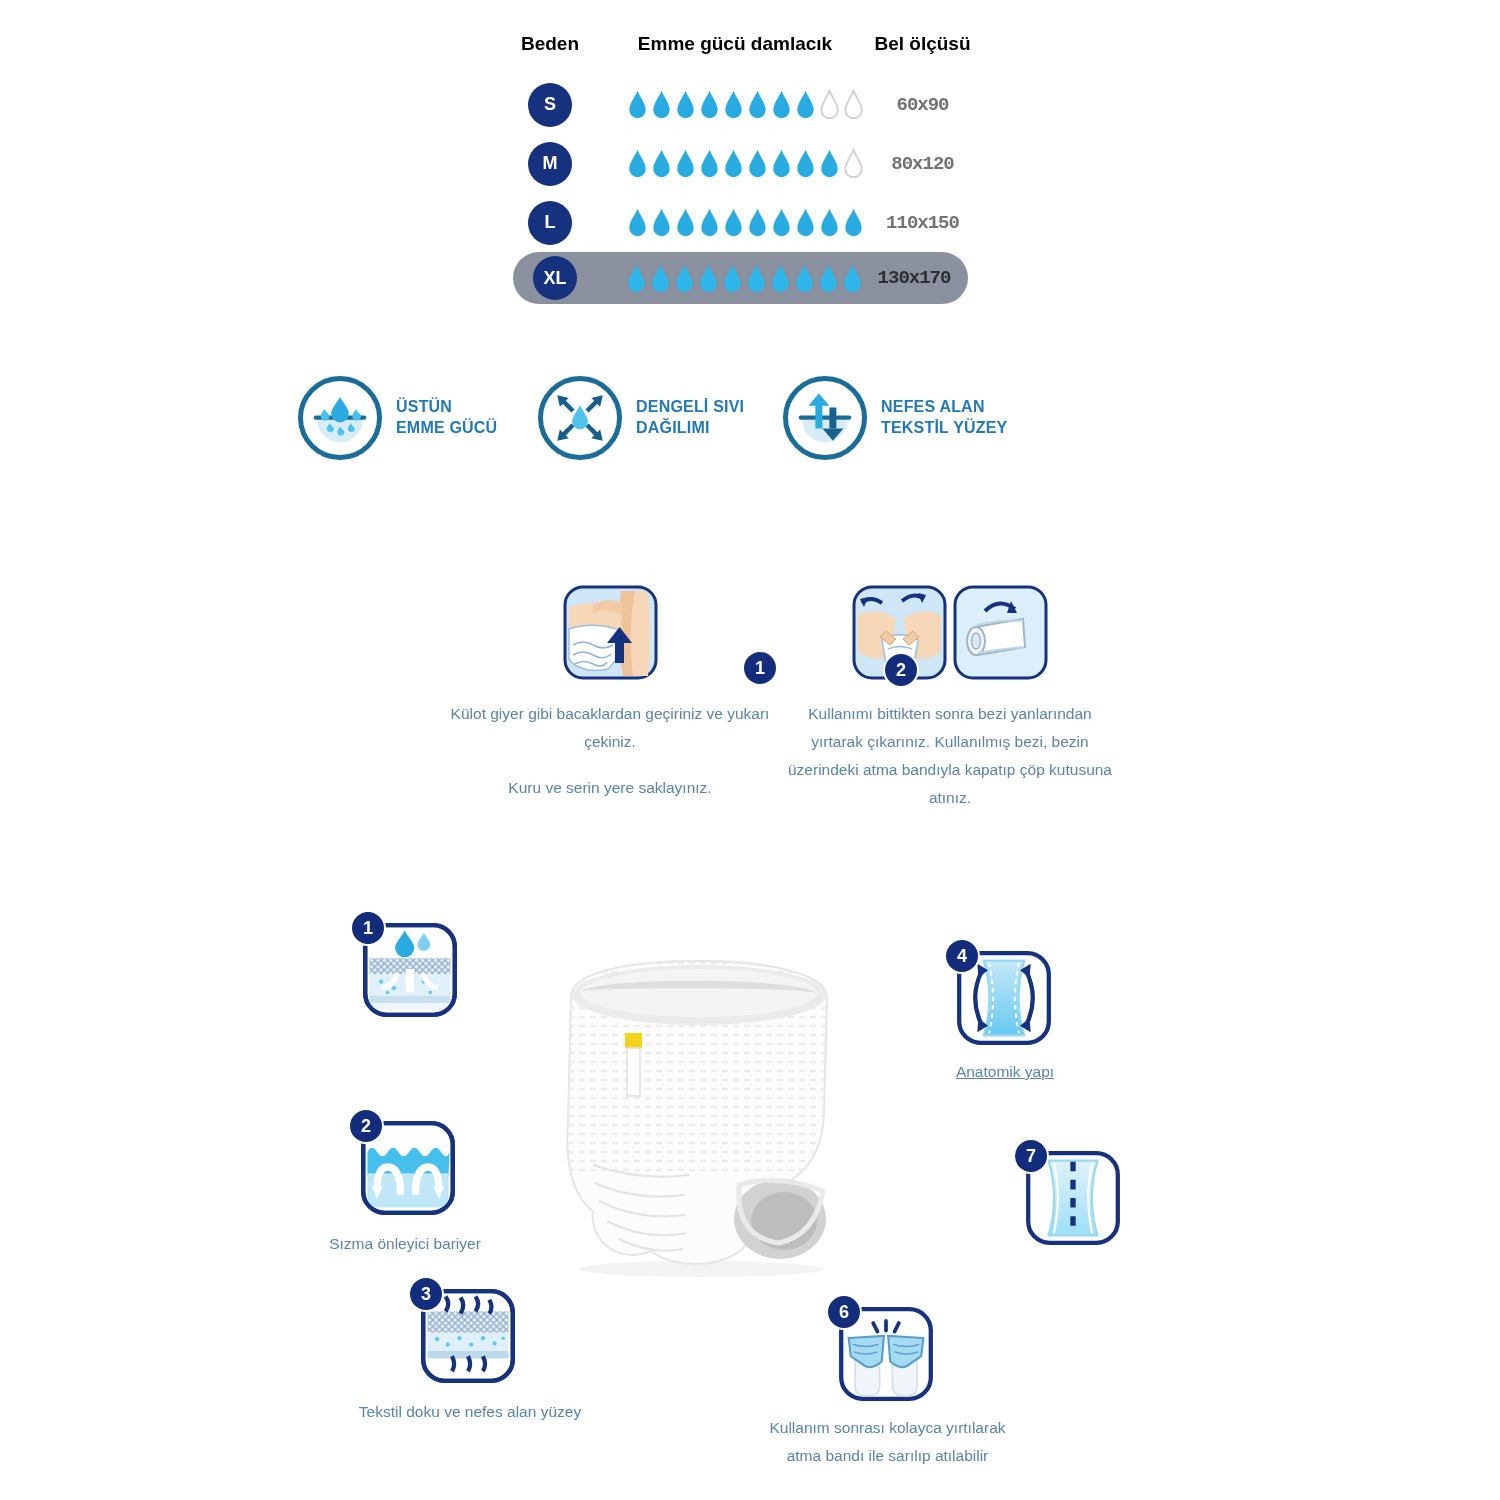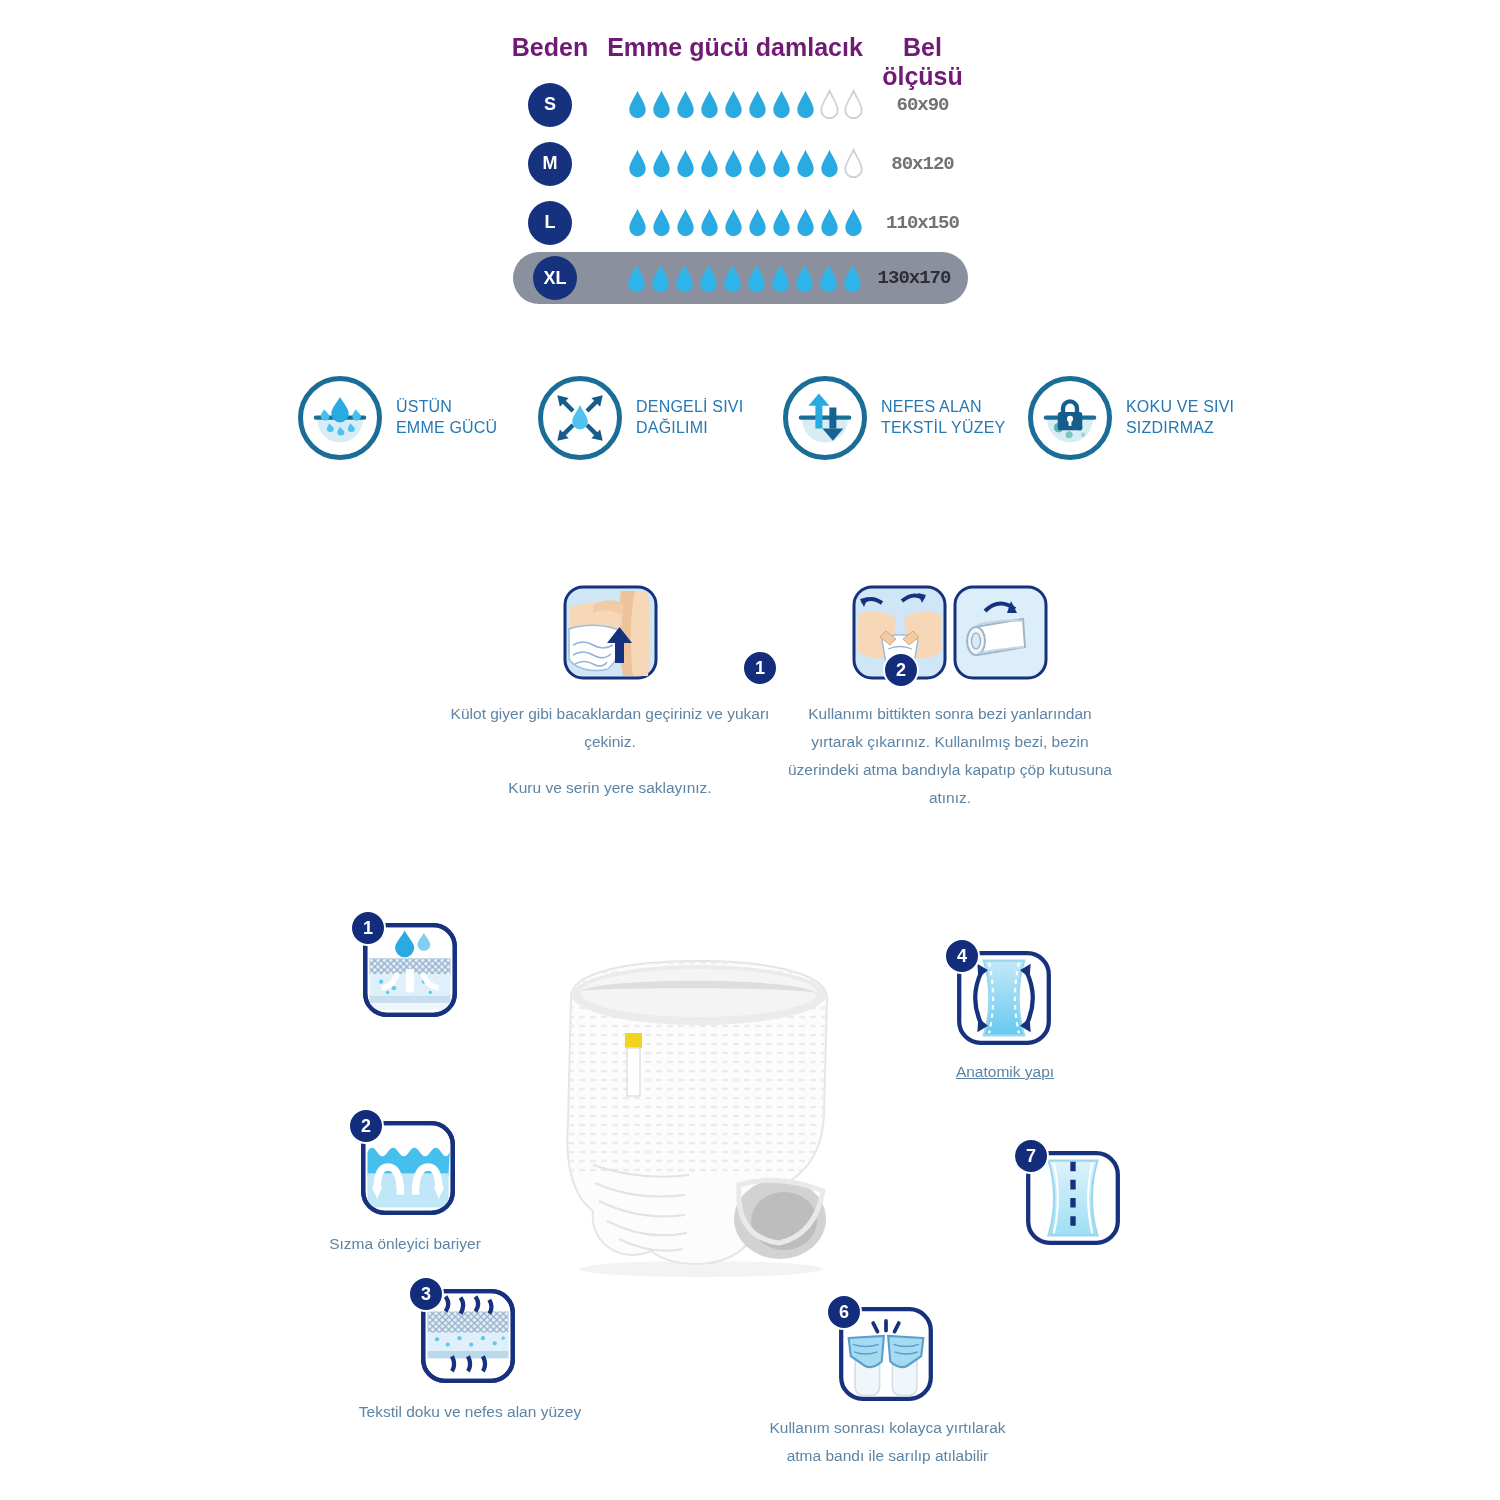--- a/index.html
+++ b/index.html
@@ -2,21 +2,21 @@
 <html><head>
 <meta charset="utf-8">
 <style>
   html,body{margin:0;padding:0;background:#fff;}
   #canvas{position:relative;width:1500px;height:1500px;background:#fff;overflow:hidden;
           font-family:"Liberation Sans", sans-serif;color:#2b2b2b;}
 
   
   .size-table{position:absolute;left:500px;top:30px;width:475px;height:285px;}
   .st-header{position:absolute;top:3px;left:0;width:475px;display:flex;
-             font-weight:bold;font-size:25px;color:#701a75;}
+             font-weight:bold;font-size:19px;color:#000000;}
   .st-header .h-size{width:100px;text-align:center;}
   .st-header .h-drops{width:270px;text-align:center;}
   .st-header .h-waist{width:105px;text-align:center;}
   .st-row{position:absolute;left:0;width:475px;height:59px;display:flex;align-items:center;}
   .col-size{width:100px;display:flex;justify-content:center;}
   .col-drops{width:270px;display:flex;align-items:center;gap:1px;padding-left:26px;box-sizing:border-box;}
   .col-waist{width:105px;text-align:center;font-weight:bold;font-size:19px;color:#737373;
              font-family:"Liberation Mono","DejaVu Sans Mono",monospace;letter-spacing:-1px;}
   .size-circle{width:44px;height:44px;border-radius:50%;background:#16317d;color:#fff;
                display:flex;align-items:center;justify-content:center;font-weight:bold;font-size:18px;}
@@ -26,21 +26,21 @@
   .st-row.highlight{left:13px;width:455px;height:52px;background:#8a909d;border-radius:28px;}
   .st-row.highlight .col-size{width:64px;justify-content:flex-end;}
   .st-row.highlight .col-drops{width:288px;padding-left:48px;}
   .st-row.highlight .col-waist{width:98px;color:#2e2e34;}
   .st-row.highlight .drop.filled path{fill:#2eb5e9;}
 
   
   .feature{position:absolute;top:372px;display:flex;align-items:center;gap:14px;height:92px;}
   .feature-circle{width:74px;height:74px;border-radius:50%;background:#fff;border:5px solid #1a6d96;
                   display:flex;align-items:center;justify-content:center;overflow:hidden;flex:0 0 auto;}
-  .feature-label{font-weight:normal;font-size:16px;line-height:1.3;color:#2478b5;letter-spacing:.2px;}
+  .feature-label{font-weight:bold;font-size:16px;line-height:1.3;color:#2478b5;letter-spacing:.2px;}
 
   
   .usage-title{position:absolute;left:0;top:515px;width:1500px;text-align:center;
                font-weight:bold;font-size:25px;color:#1c4e8e;}
   .step{position:absolute;top:585px;text-align:center;}
   .step-imgs{display:flex;justify-content:center;gap:6px;position:relative;}
   .step-text{font-size:15.5px;line-height:28px;color:#5d84a4;margin:20px 0 0 0;}
   .step-text + .step-text{margin-top:18px;}
   .badge{position:absolute;width:32px;height:32px;border-radius:50%;background:#132d7c;color:#fff;
          font-weight:bold;font-size:18px;display:flex;align-items:center;justify-content:center;
@@ -273,40 +273,20 @@
         <rect x="37" y="20" width="8" height="24" fill="#17628f"></rect>
         <polygon points="41,58 29,44 53,44" fill="#17628f"></polygon>
       </svg>
     </div>
     <div class="feature-label">
       <div>NEFES ALAN</div>
         <div>TEKSTİL YÜZEY</div>
     </div>
   </div>
 
-  <div class="feature" style="left:1028px">
-    <div class="feature-circle">
-      <svg width="56" height="56" viewBox="0 0 64 64">
-        <path d="M6,34 a26,26 0 0 0 52,0 Z" fill="#d8ecf6"></path>
-        <rect x="2" y="29" width="60" height="5" rx="2.5" fill="#1a6d96"></rect>
-        <circle cx="19" cy="43" r="5.5" fill="#5bb7ab"></circle>
-        <circle cx="31" cy="51" r="4" fill="#79c6bb"></circle>
-        <circle cx="43" cy="43" r="3.5" fill="#79c6bb"></circle>
-        <circle cx="47" cy="51" r="2.5" fill="#9ad4cb"></circle>
-        <path d="M24,27 v-6 a8,8 0 0 1 16,0 v6" fill="none" stroke="#175d8c" stroke-width="5"></path>
-        <rect x="18" y="25" width="28" height="21" rx="3" fill="#175d8c"></rect>
-        <circle cx="32" cy="33" r="3.5" fill="#fff"></circle>
-        <rect x="30.4" y="33" width="3.2" height="8" fill="#fff"></rect>
-      </svg>
-    </div>
-    <div class="feature-label">
-      <div>KOKU VE SIVI</div>
-        <div>SIZDIRMAZ</div>
-    </div>
-  </div>
 
 
   <div class="step" style="left:450px;width:320px;">
     <div class="step-imgs">
       <svg width="95" height="95" viewBox="0 0 95 95">
         <rect x="2" y="2" width="91" height="91" rx="18" fill="#cfe6f6" stroke="#16317d" stroke-width="3"></rect>
         <path d="M58,6 C55,30 55,60 60,91 L85,91 C88,60 88,25 84,6 Z" fill="#f6d7b8"></path>
         <path d="M58,6 C55,30 55,60 60,91 L70,91 C66,55 68,25 72,6 Z" fill="#eec39b"></path>
         <path d="M6,22 C25,16 45,16 60,20 L58,45 C40,40 20,42 6,48 Z" fill="#f6d7b8"></path>
         <path d="M6,44 C25,38 45,40 58,46 C60,60 55,75 45,84 C30,88 12,84 6,74 Z" fill="#ffffff" stroke="#9dbede" stroke-width="1.5"></path>

